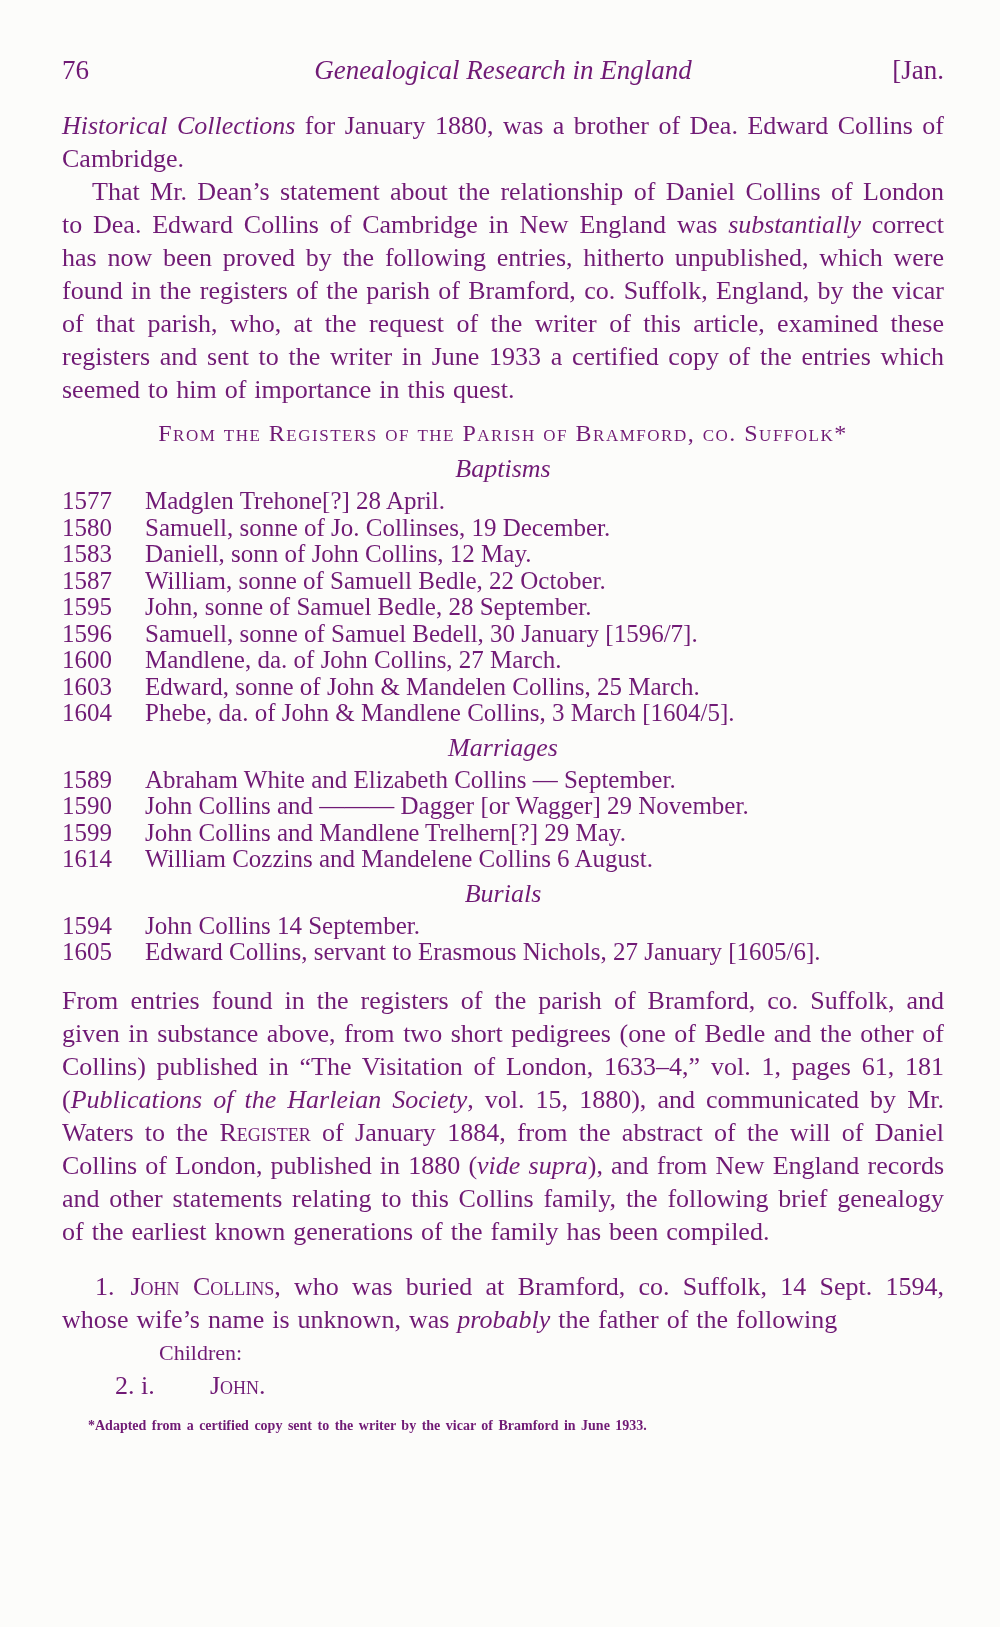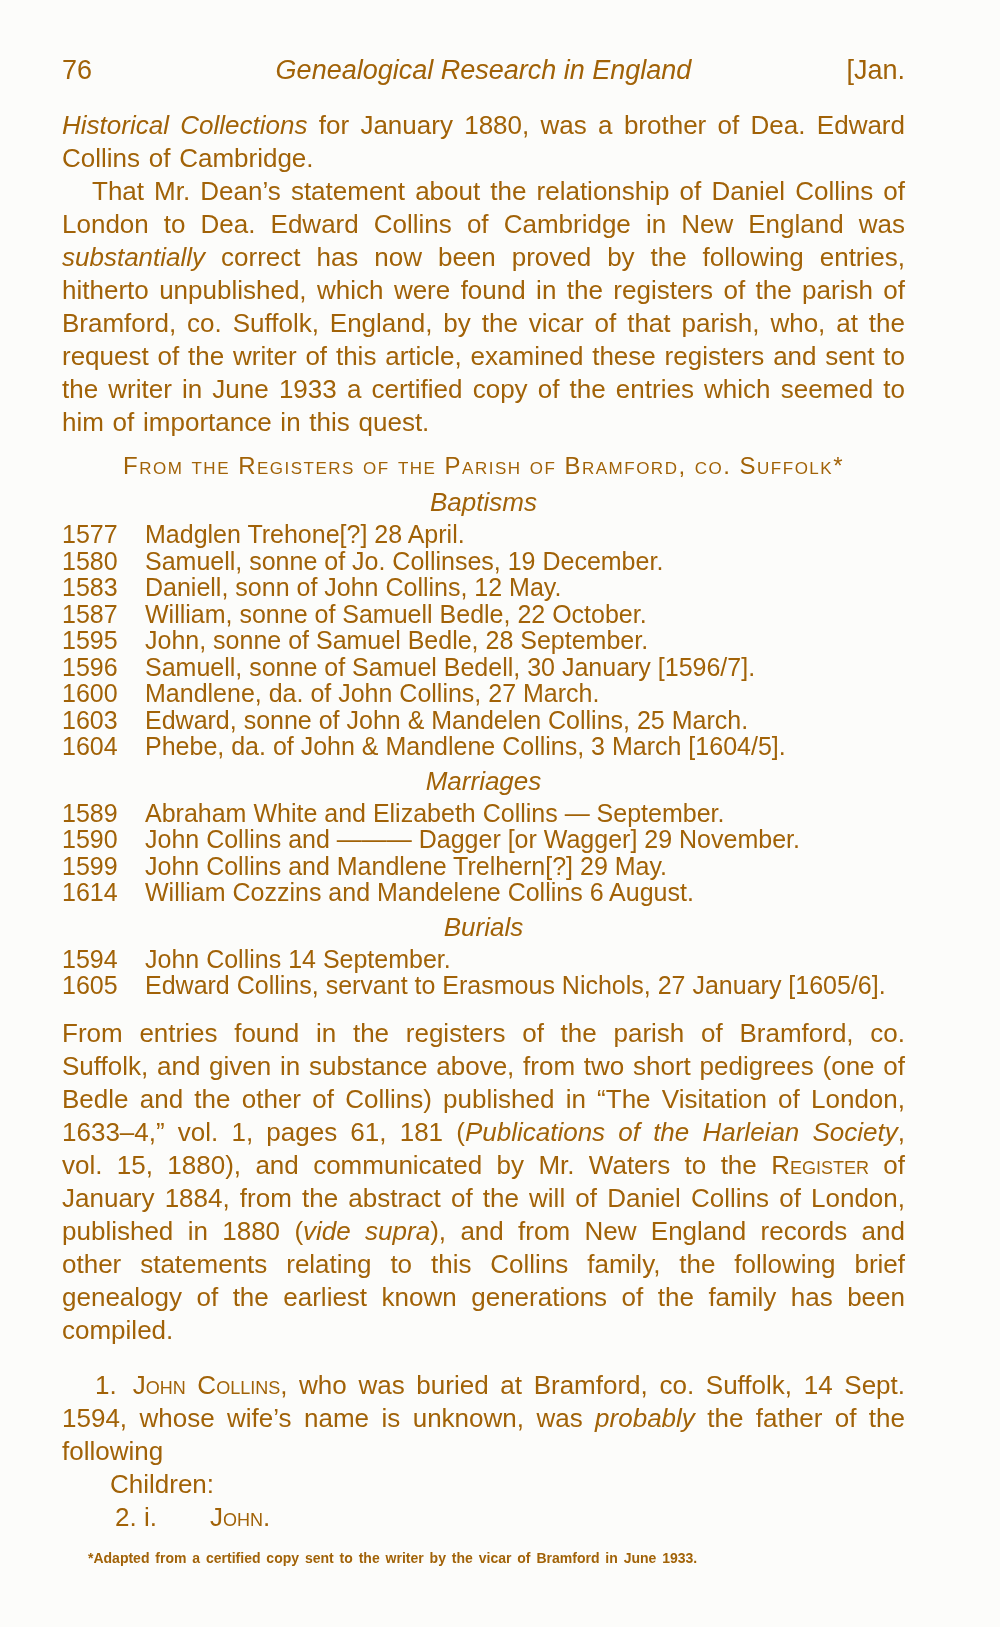--- a/index.html
+++ b/index.html
@@ -1,23 +1,23 @@
 <!DOCTYPE html>
 <html><head>
 <meta charset="utf-8">
 <style>
   html, body { margin: 0; padding: 0; background: #ffffff; }
   .page {
     width: 1000px;
     height: 1627px;
     box-sizing: border-box;
     background: #fcfcfa;
-    color: #a16207;
-    font-family: Liberation Sans, sans-serif;
-    padding: 55px 95px 0 62px;
+    color: #701a75;
+    font-family: Liberation Serif, serif;
+    padding: 55px 56px 0 62px;
     position: relative;
     overflow: hidden;
   }
   
   .page-header { position: relative; height: 36px; font-size: 27px; }
   .page-num { position: absolute; left: 0; top: 0; }
   .running-title { position: absolute; left: 0; right: 0; text-align: center; font-style: italic; }
   .issue { position: absolute; right: 0; top: 0; }
 
   
@@ -53,21 +53,21 @@
   }
   .entry { display: flex; font-size: 25px; line-height: 26.5px; }
   .entry .year { width: 83px; flex: none; }
   .entry .text { flex: 1; }
 
   .p3 { margin-top: 18px; }
 
   
   .genealogy { margin-top: 22px; text-indent: 33px; }
   .gen-num { margin-right: 16px; }
-  .children-label { font-size: 26px; line-height: 33px; margin-left: 48px; }
+  .children-label { font-size: 22px; line-height: 33px; margin-left: 97px; }
   .child-line { display: flex; font-size: 26px; line-height: 33px; margin-left: 53px; }
   .child-num { width: 95px; flex: none; }
 
   
   .footnote {
     margin-top: 12px;
     font-size: 14px;
     line-height: 24px;
     font-weight: bold;
     padding-left: 26px;

